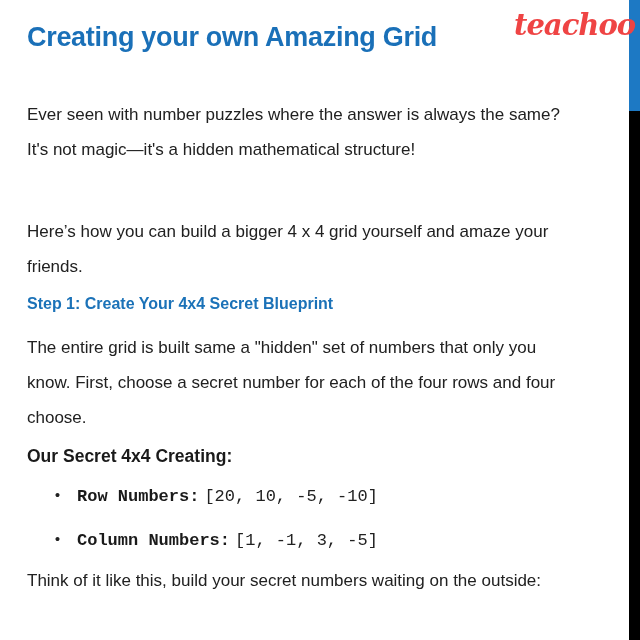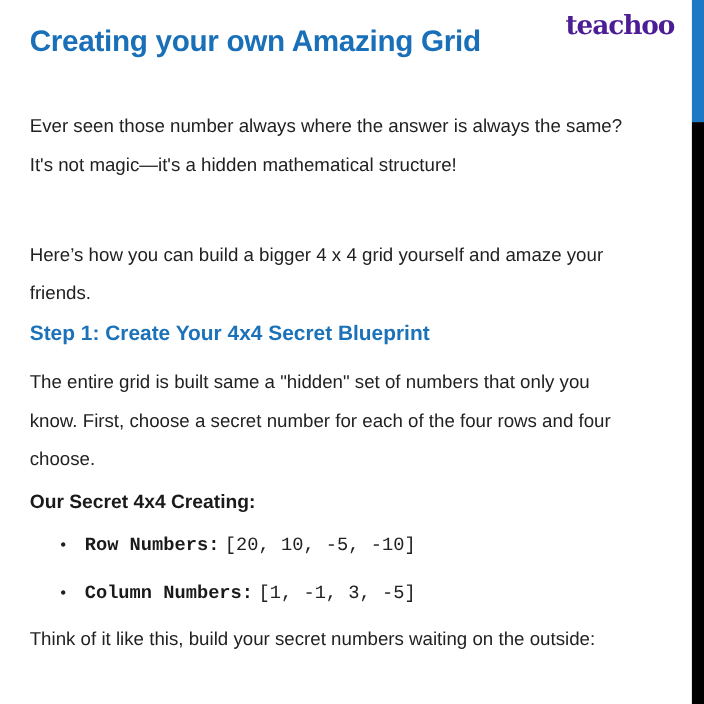--- a/index.html
+++ b/index.html
@@ -21,39 +21,40 @@
     font-size: 27px;
     font-weight: bold;
     color: #1a70b8;
     letter-spacing: -0.3px;
     white-space: nowrap;
   }
   .logo {
     position: absolute;
     left: 514px; top: 8px;
     font-family: "DejaVu Serif", serif;
+    font-style: italic;
     font-weight: bold;
-    font-size: 24px;
-    color: #4c1d95;
+    font-size: 29px;
+    color: #ef4444;
     letter-spacing: -1px;
     white-space: nowrap;
   }
   .line {
     position: absolute;
     left: 27px;
     margin: 0;
     font-size: 17px;
     color: #212121;
     white-space: nowrap;
     line-height: 22px;
   }
   .step-heading {
     color: #1b72b8;
     font-weight: bold;
-    font-size: 19px;
+    font-size: 16px;
   }
   .bold-heading {
     font-weight: bold;
     font-size: 17.5px;
     color: #1a1a1a;
   }
   .bullet-line { left: 27px; font-family: Liberation Mono, monospace; }
   .bullet-dot {
     display: inline-block;
     margin-left: 26px;
@@ -83,21 +84,21 @@
 
   <div class="edge-bar">
     <div class="edge-blue"></div>
     <div class="edge-black"></div>
   </div>
 
   <h1 class="title">Creating your own Amazing Grid</h1>
 
   <div class="logo">teachoo</div>
 
-  <p class="line" style="top:104px">Ever seen those number always where the answer is always the same?</p>
+  <p class="line" style="top:104px">Ever seen with number puzzles where the answer is always the same?</p>
   <p class="line" style="top:139px">It's not magic—it's a hidden mathematical structure!</p>
 
   <p class="line" style="top:221px">Here’s how you can build a bigger 4 x 4 grid yourself and amaze your</p>
   <p class="line" style="top:256px">friends.</p>
 
   <p class="line step-heading" style="top:293px">Step 1: Create Your 4x4 Secret Blueprint</p>
 
   <p class="line" style="top:337px">The entire grid is built same a "hidden" set of numbers that only you</p>
   <p class="line" style="top:372px">know. First, choose a secret number for each of the four rows and four</p>
   <p class="line" style="top:407px">choose.</p>

